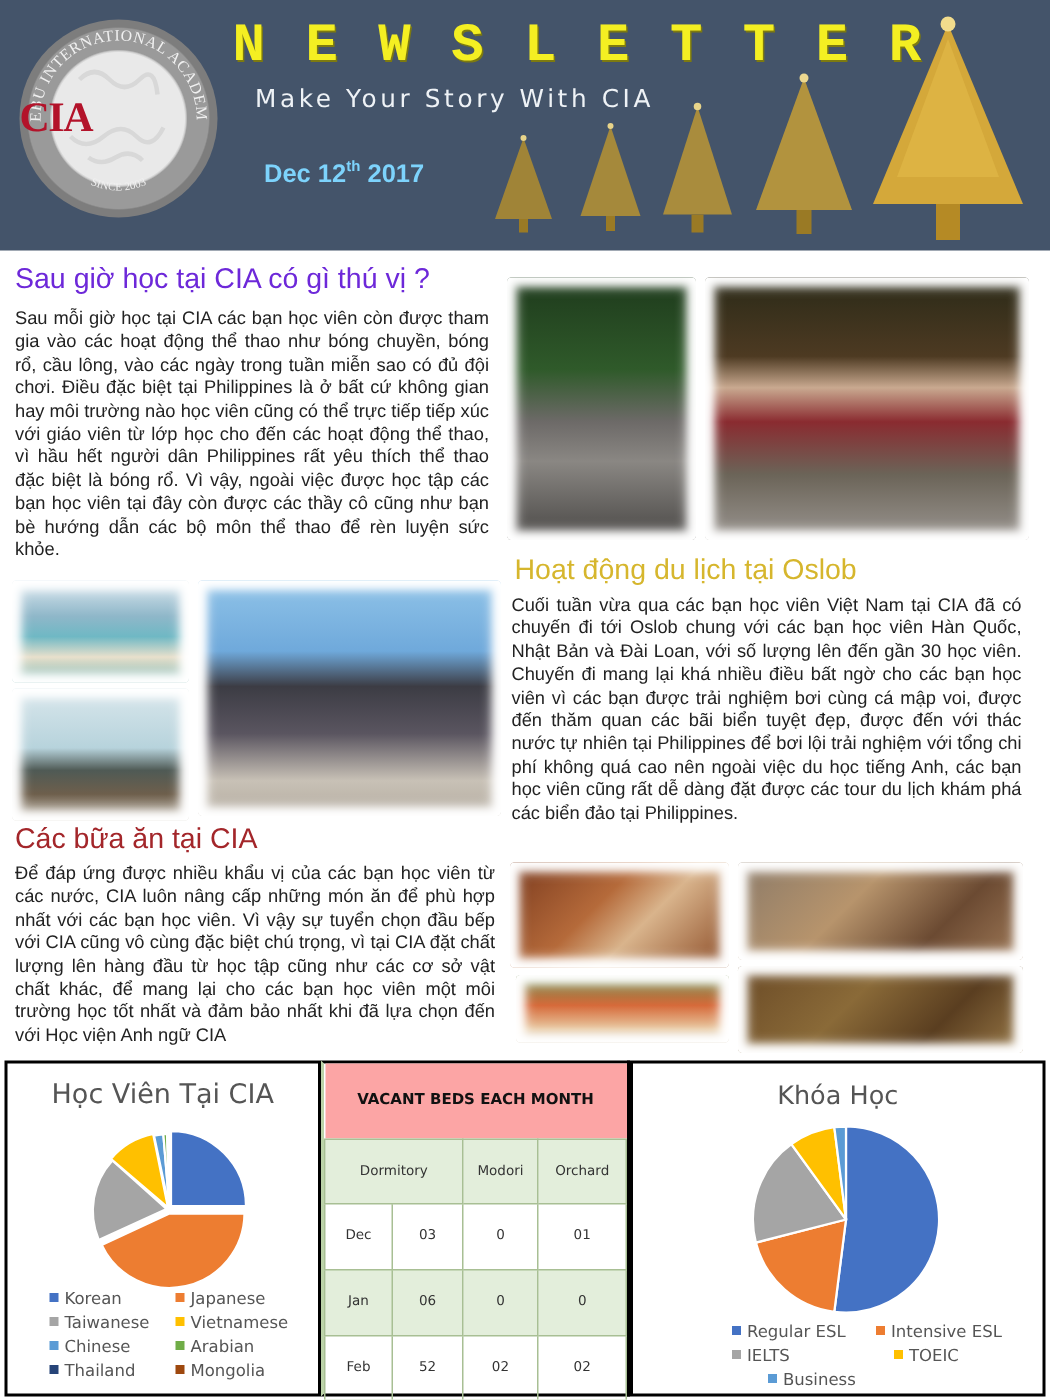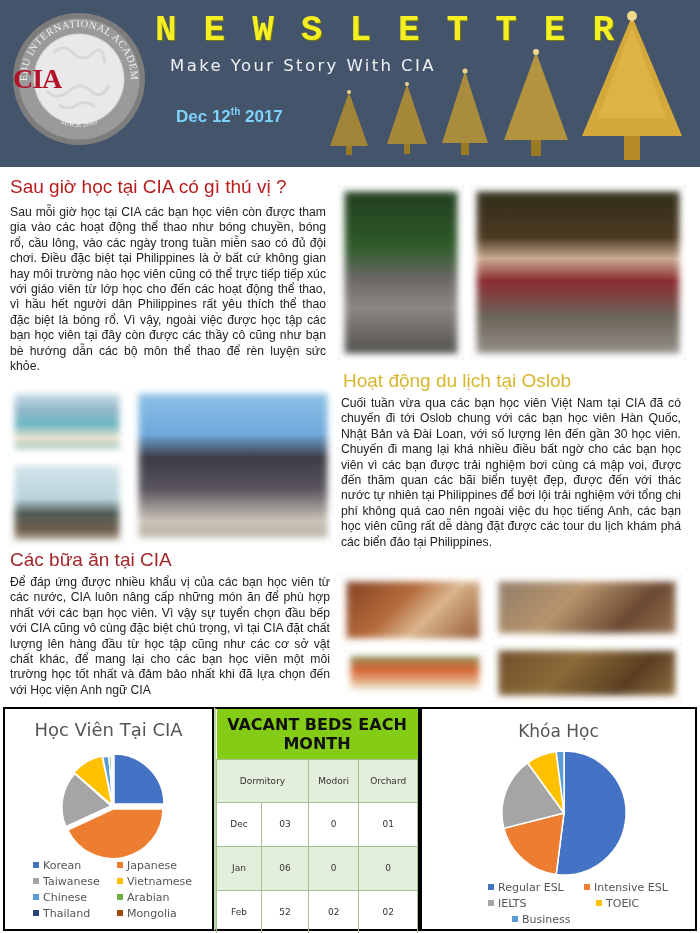--- a/index.html
+++ b/index.html
@@ -16,41 +16,41 @@
   .title { position: absolute; left: 155px; top: 10px; font-family: "Liberation Mono", monospace; font-weight: bold;
            font-size: 36px; color: #f4ef22; letter-spacing: 27px; text-shadow: 1px 1px 0 #7d7a10; }
   .subtitle { position: absolute; left: 170px; top: 56px; font-family: "DejaVu Sans", sans-serif; font-size: 16.5px;
               color: #eef2f6; letter-spacing: 2.4px; }
   .date { position: absolute; left: 176px; top: 106px; font-weight: bold; font-size: 17px; color: #7dd3fc; }
   .date sup { font-size: 10px; vertical-align: 7px; }
   .tree { position: absolute; }
 
   
   .h2 { position: absolute; font-size: 19px; white-space: nowrap; }
-  .h-blue { color: #b91c1c; }
+  .h-blue { color: #6d28d9; }
   .h-yellow { color: #d6b62d; }
   .h-red { color: #a3262a; text-align: right; }
   .body-text { position: absolute; font-size: 12.2px; line-height: 15.4px; text-align: justify; color: #222; }
 
   .photo { position: absolute; overflow: hidden; border-radius: 3px;
            box-shadow: 0 0 6px 4px #fff inset; }
   .photo::after { content: ""; position: absolute; inset: 0; box-shadow: inset 0 0 8px 6px rgba(255,255,255,0.85); }
 
   
   .panel { position: absolute; top: 707px; height: 224px; border: 2px solid #000000; background: #fff; }
   .chart-title { position: absolute; width: 100%; text-align: center; font-family: "DejaVu Sans", sans-serif; color: #555; }
   .legend { position: absolute; font-family: "DejaVu Sans", sans-serif; font-size: 11px; color: #555; }
   .legend .item { position: absolute; white-space: nowrap; }
   .legend .sw { display: inline-block; width: 6px; height: 6px; margin-right: 4px; vertical-align: 1px; }
 
   table.beds { position: absolute; left: 0; top: 0; width: 100%; height: 100%; border-collapse: collapse;
                font-family: "DejaVu Sans", sans-serif; font-size: 9px; color: #333; }
   table.beds td { border: 1px solid #a8bf94; text-align: center; }
   table.beds tr.shade td { background: #e3eedb; }
-  table.beds td.title-cell { font-weight: bold; font-size: 16px; color: #111; background: #84cc16; border-top: none; border-left: none; border-right: none; }
+  table.beds td.title-cell { font-weight: bold; font-size: 10px; color: #111; background: #fca5a5; border-top: none; border-left: none; border-right: none; }
 </style>
 </head>
 <body>
 
 <div class="header">
   <div class="logo">
     <svg width="132" height="132" viewBox="0 0 132 132">
       <defs>
         <path id="ringTop" d="M 14 66 A 52 52 0 0 1 118 66"></path>
         <path id="ringBot" d="M 30 96 A 45 45 0 0 0 102 96"></path>

